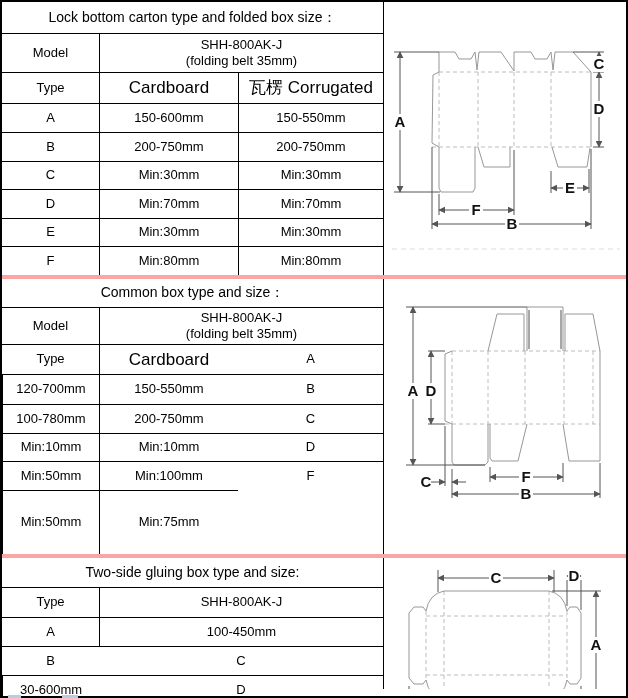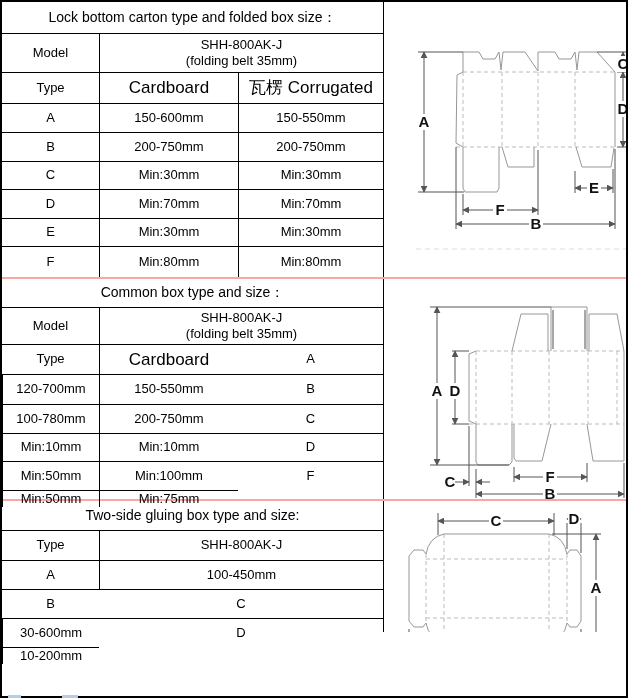--- a/index.html
+++ b/index.html
@@ -1,19 +1,19 @@
 <!DOCTYPE html>
 <html><head>
 <meta charset="utf-8">
 <style>
   html,body{margin:0;padding:0;background:#fff;}
   #page{position:relative;width:628px;height:698px;background:#fff;box-sizing:border-box;
         border:2px solid #000;font-family:"Liberation Sans",sans-serif;color:#000;}
   .band{display:flex;box-sizing:border-box;}
-  .band.sep{border-bottom:2px solid #fca5a5;gap:24px;}
+  .band.sep{border-bottom:4px solid #fca5a5;}
   .tbl{width:382px;box-sizing:border-box;border-right:1px solid #000;display:grid;grid-template-columns:97px 139px 1fr;}
   #tbl3{grid-template-columns:97px 1fr;}
   .c{display:flex;align-items:center;justify-content:center;box-sizing:border-box;
      font-size:13px;text-align:center;line-height:1.25;}
   .bt{border-top:1px solid #000;}
   .bl{border-left:1px solid #000;}
   .span-all{grid-column:1 / -1;}
   .span-2{grid-column:2 / -1;}
   .title{font-size:14px;}
   .sub{font-size:17px;}
@@ -119,21 +119,21 @@
           <text x="215" y="67">C</text>
           <text x="215" y="112">D</text>
           <text x="186" y="191">E</text>
           <text x="92" y="213">F</text>
           <text x="128" y="227">B</text>
         </g>
       </svg>
     </div>
   </div>
 
-  <div class="band sep" style="height:222px;">
+  <div class="band sep" style="height:279px;">
     <div class="tbl" style="grid-template-rows:28px 37px 30px 30px 29px 28px 29px 1fr;">
       <div class="c title span-all">Common box type and size：</div>
       <div class="c bt">Model</div>
       <div class="c bt bl span-2 model">
         <span>SHH-800AK-J</span>
         <span>(folding belt 35mm)</span>
       </div>
       <div class="c bt">Type</div>
       <div class="c bt bl sub">Cardboard</div>
 

